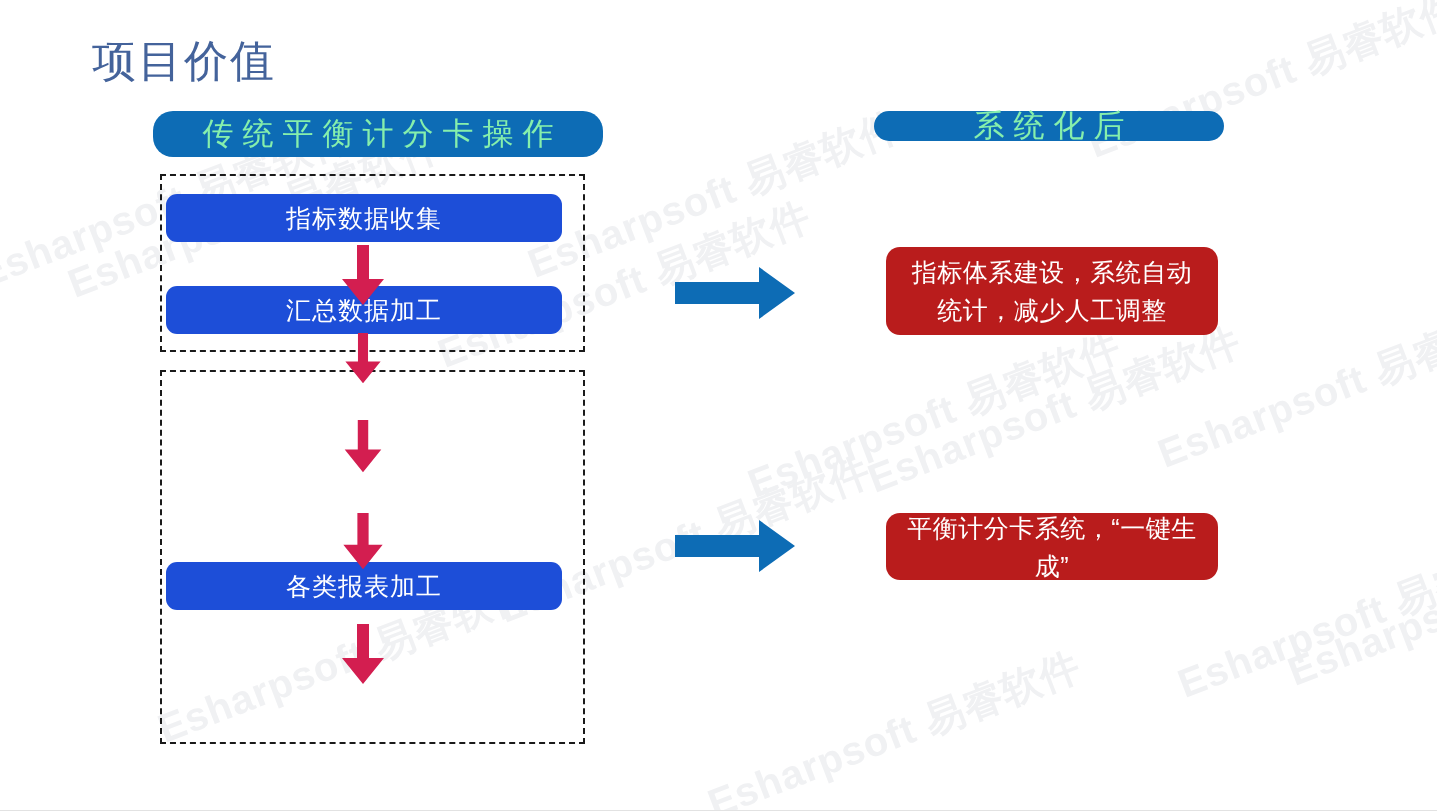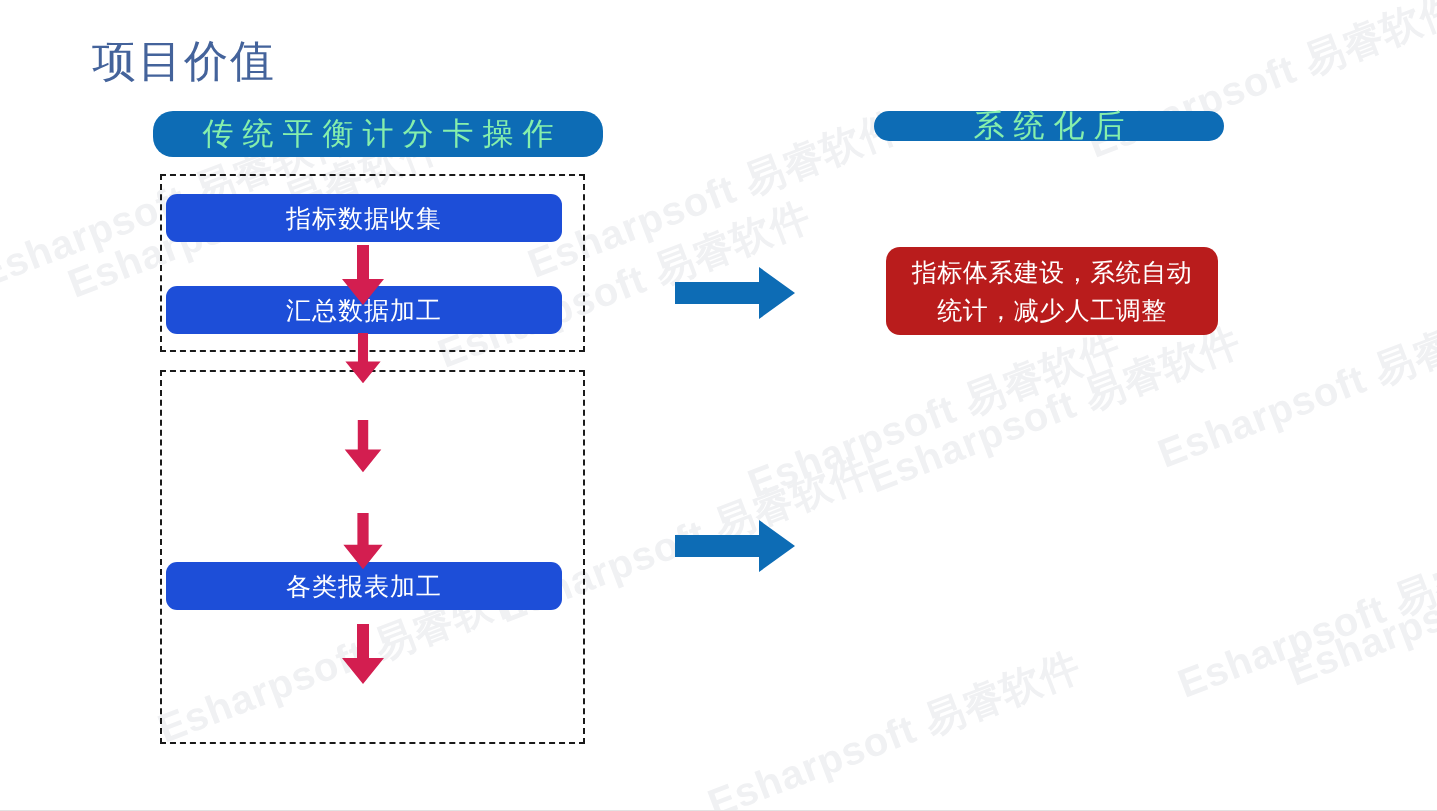--- a/index.html
+++ b/index.html
@@ -181,14 +181,15 @@
   </svg>
 
   <svg class="right-arrow" style="left:675px; top:265px;" width="122" height="56" viewBox="0 0 122 56" aria-hidden="true">
     <path d="M0 17 H84 V2 L120 28 L84 54 V39 H0 Z" fill="#0d6cb5"></path>
   </svg>
   <svg class="right-arrow" style="left:675px; top:518px;" width="122" height="56" viewBox="0 0 122 56" aria-hidden="true">
     <path d="M0 17 H84 V2 L120 28 L84 54 V39 H0 Z" fill="#0d6cb5"></path>
   </svg>
 
   <div class="result-box" id="result-1">指标体系建设，系统自动统计，减少人工调整</div>
+  <div class="result-box" id="result-2">平衡计分卡系统，“一键生成”</div>
 
 </div>
 
 </body></html>

